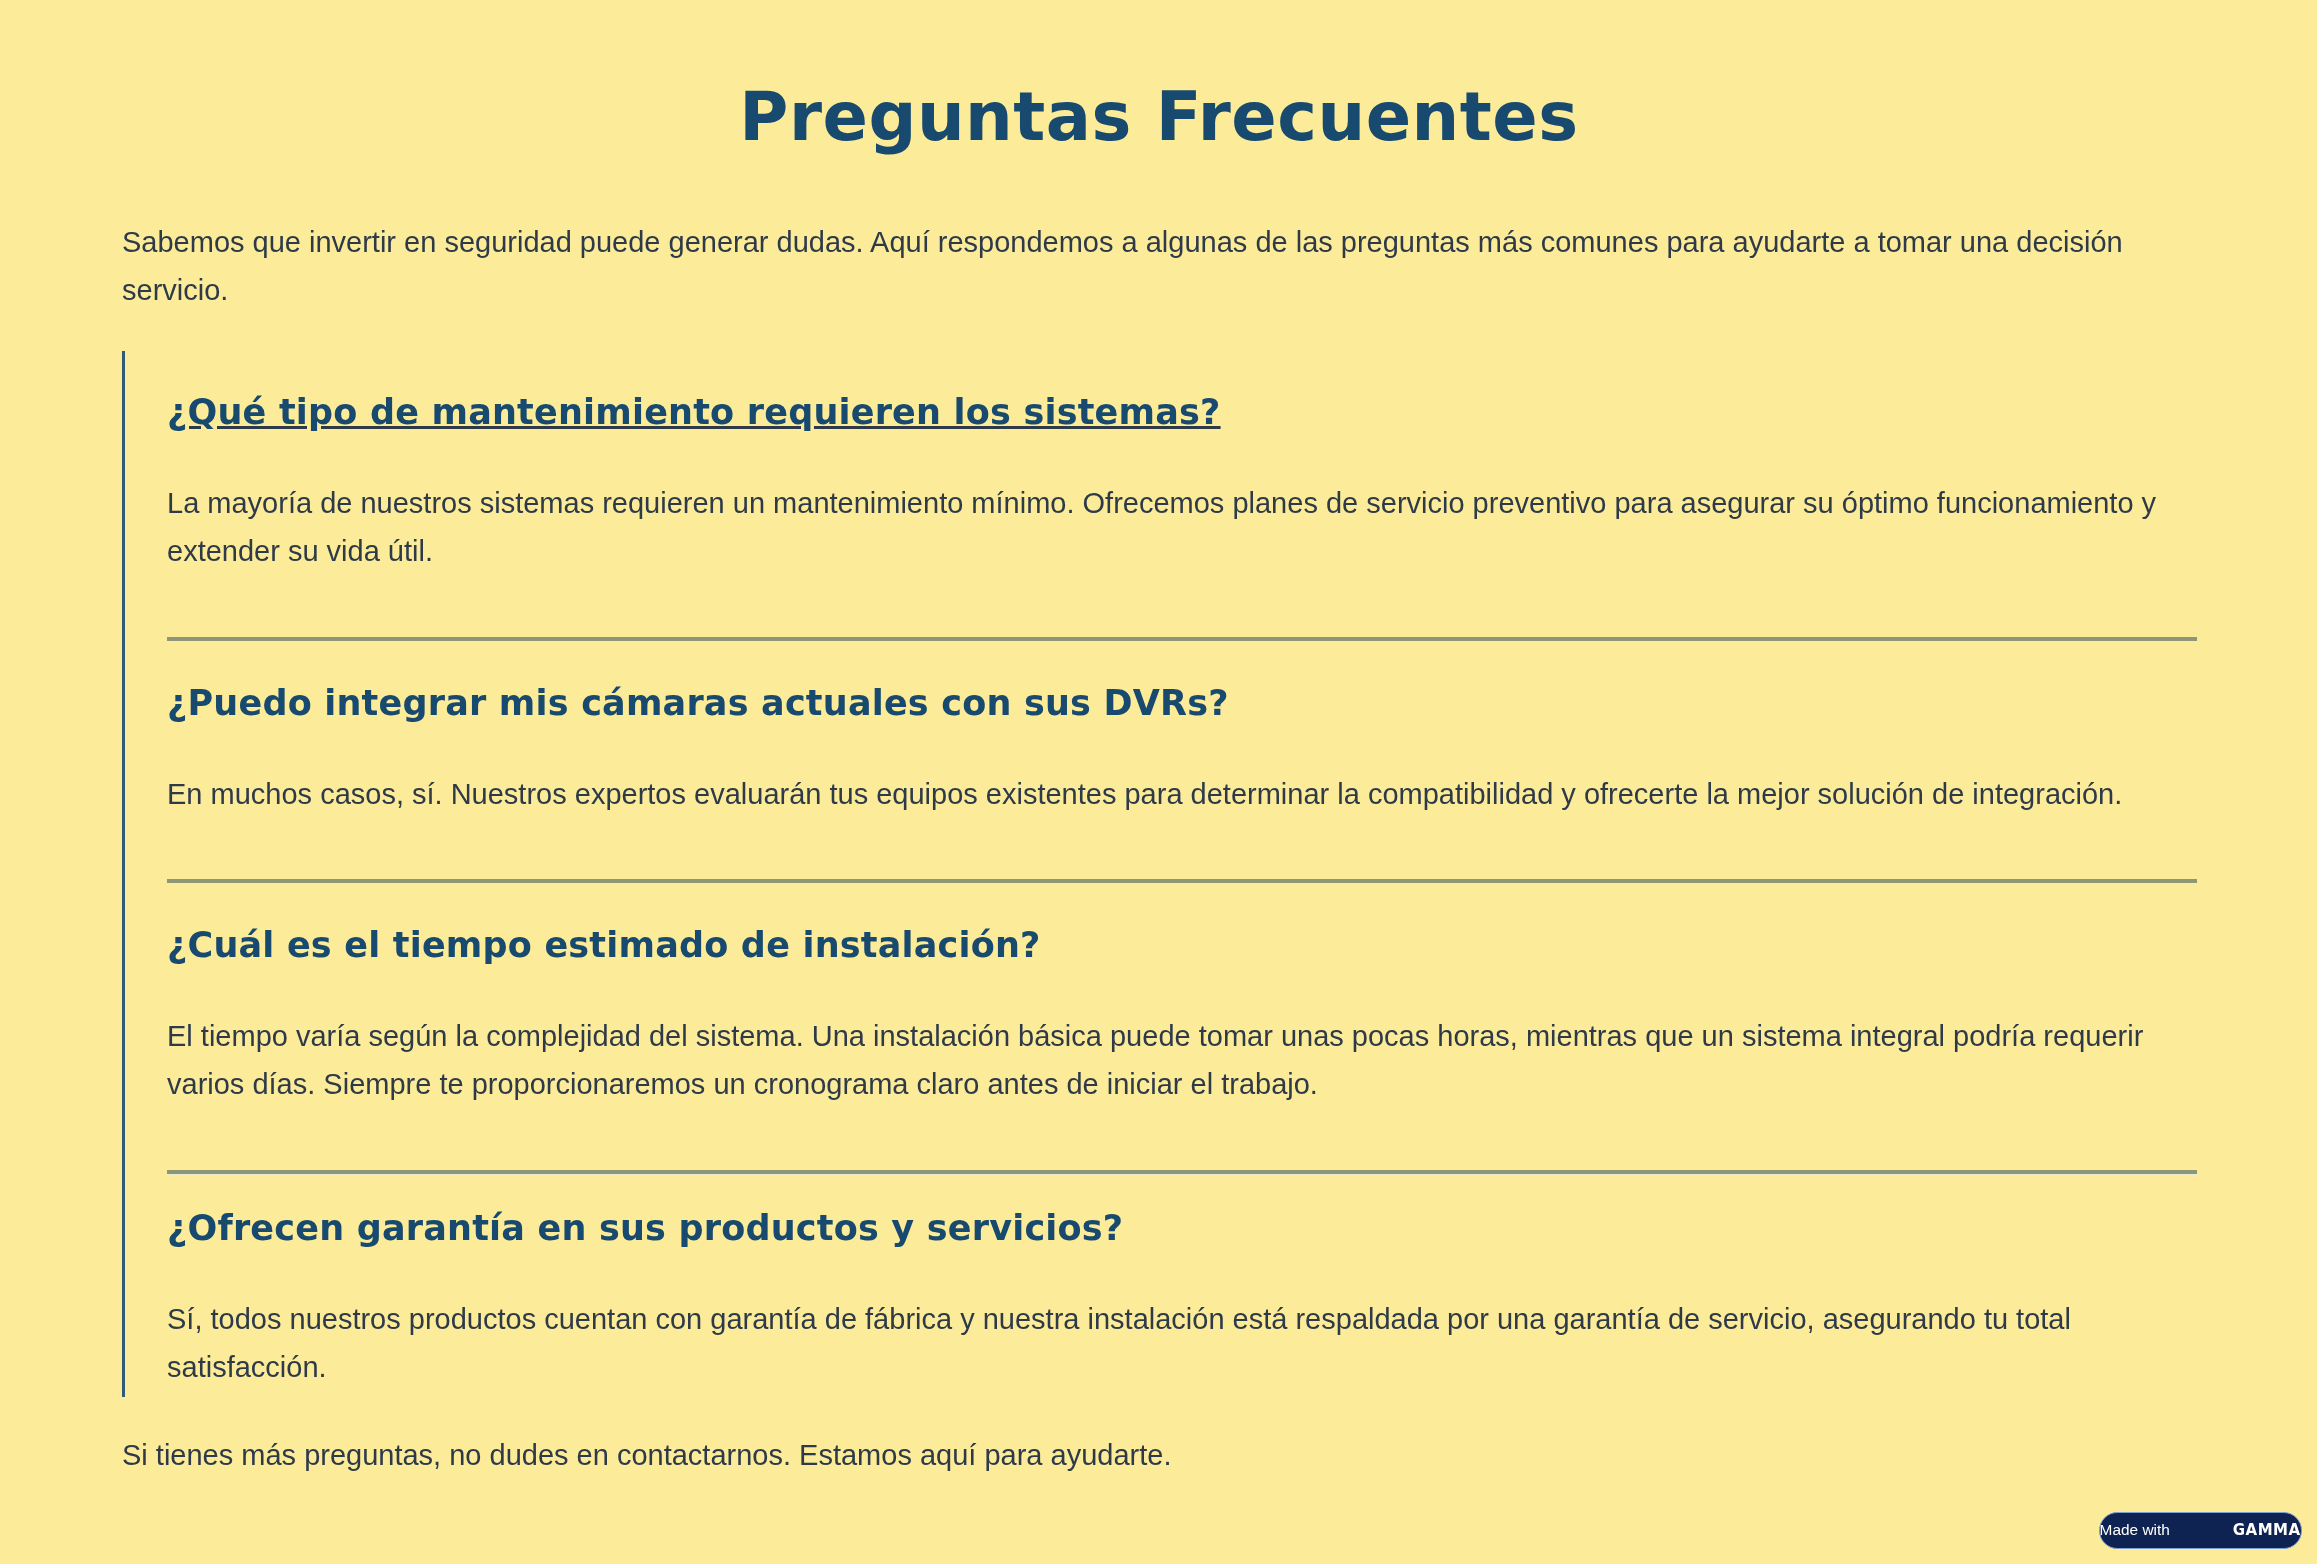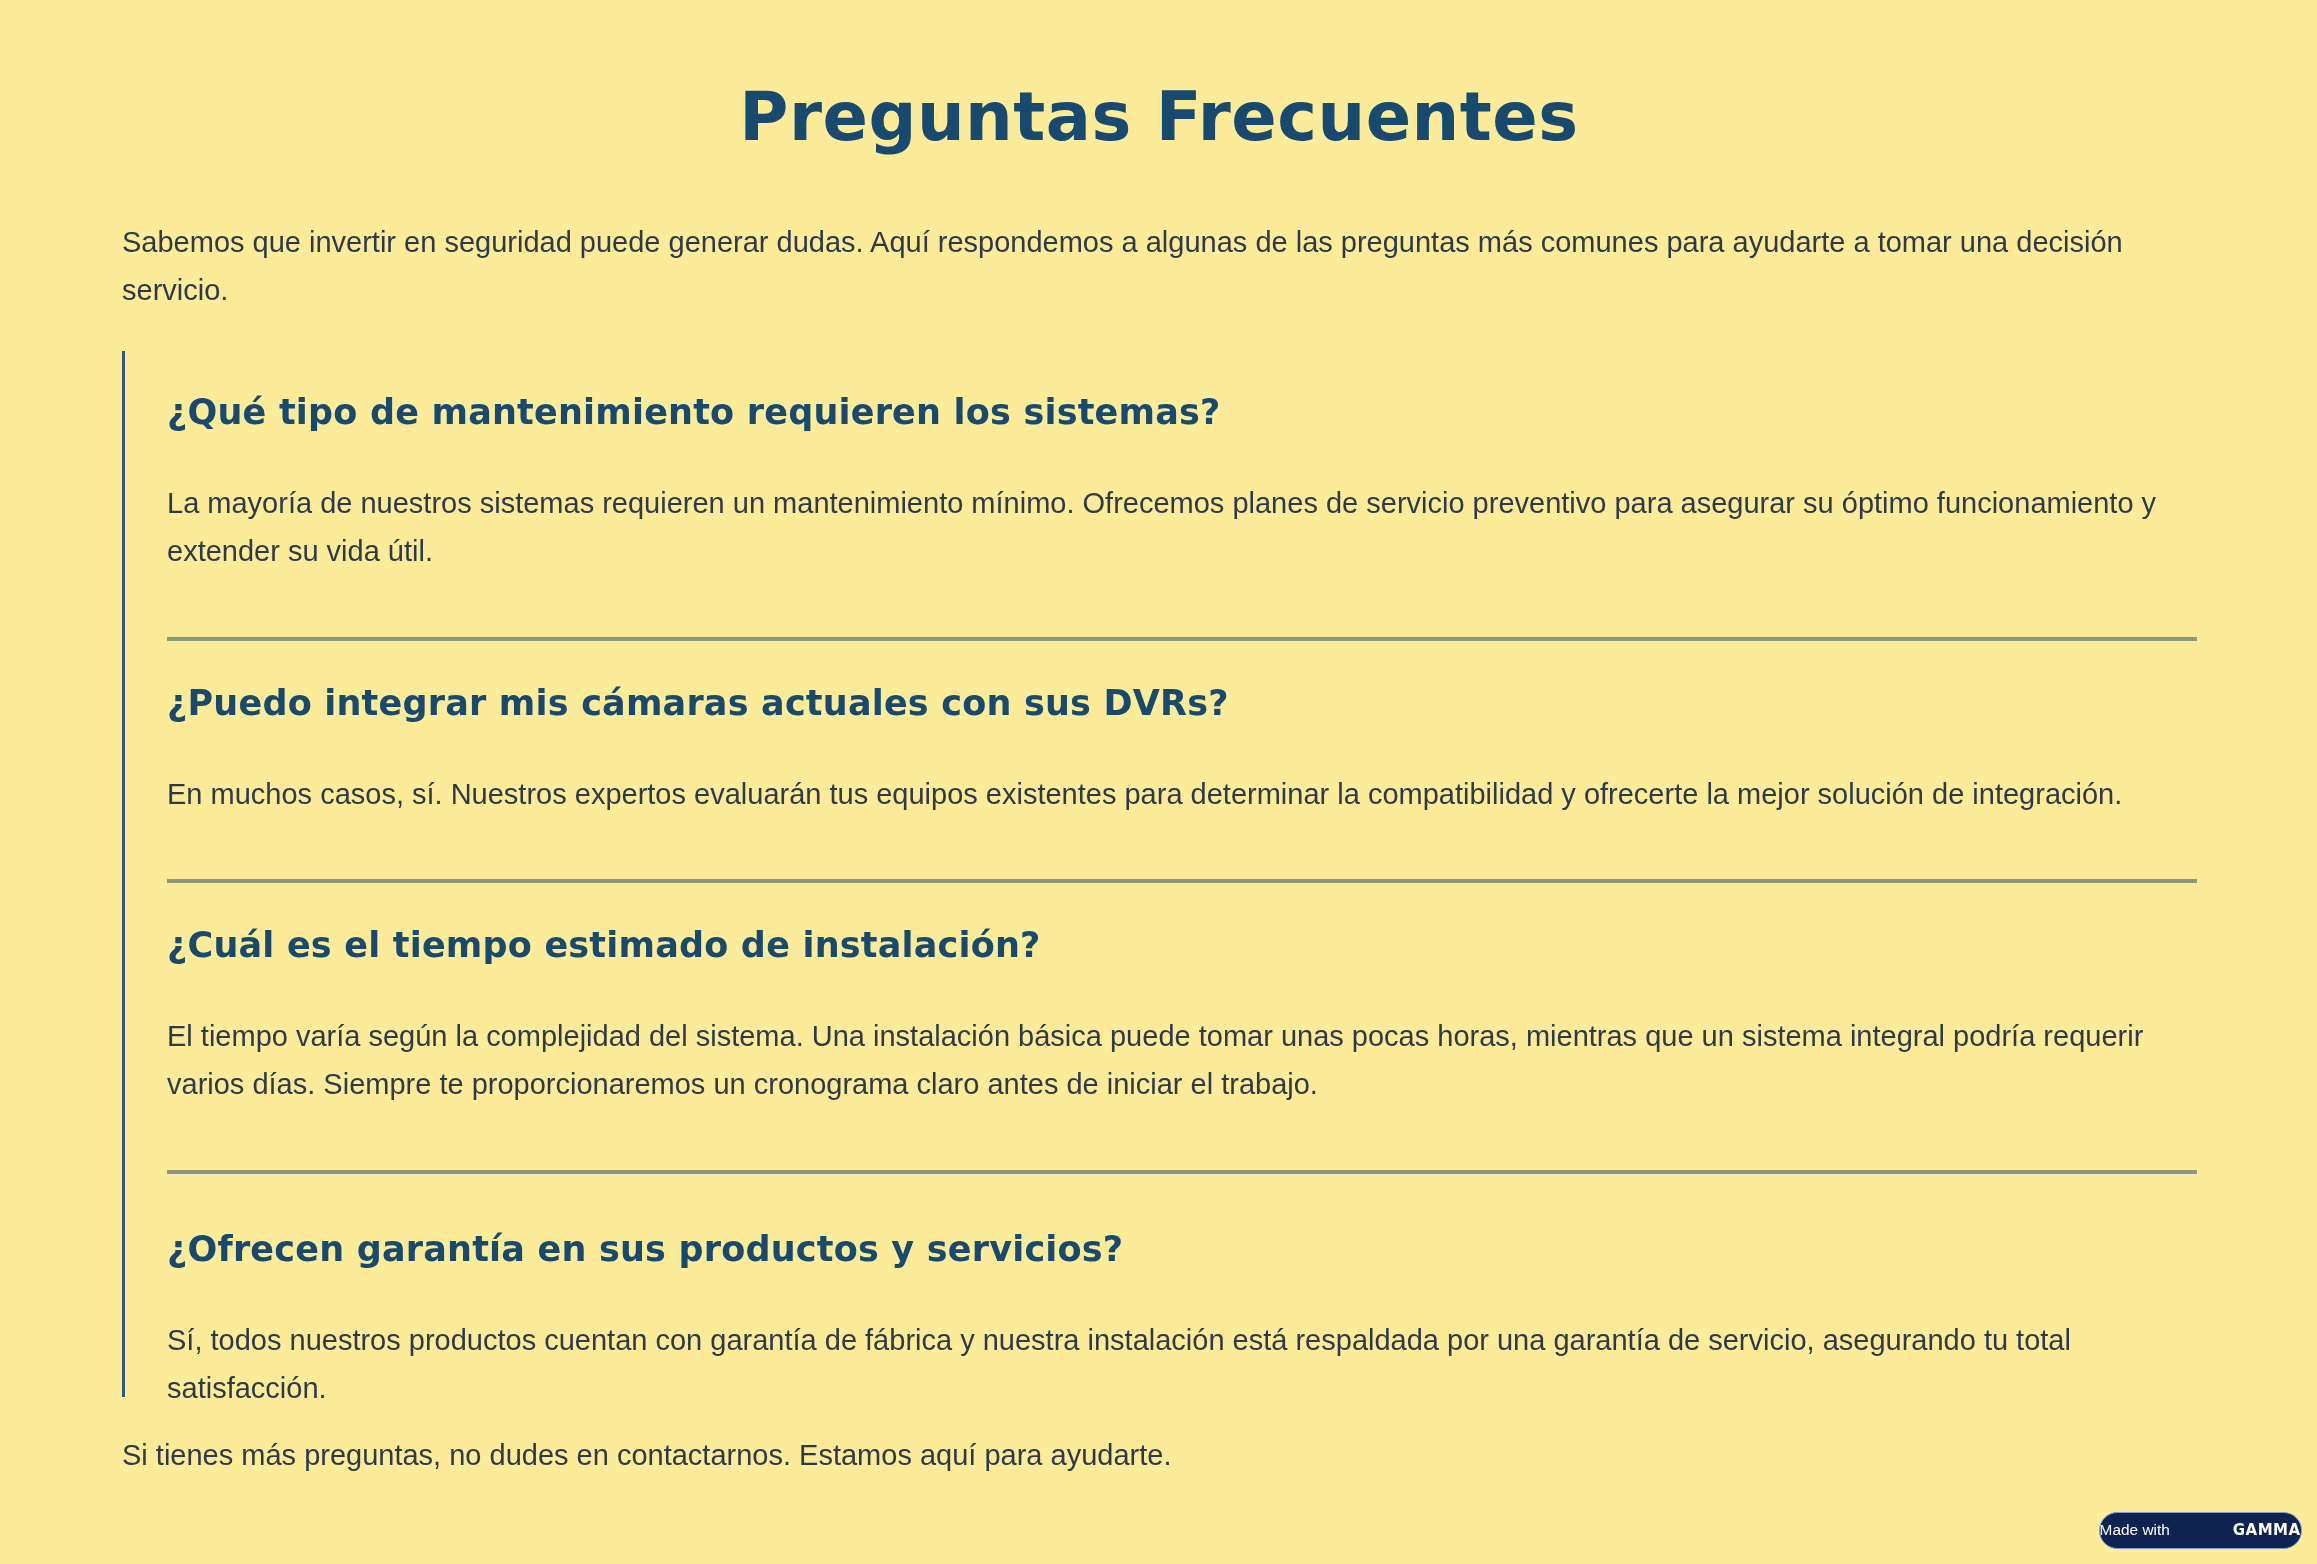--- a/index.html
+++ b/index.html
@@ -122,39 +122,39 @@
 </head>
 <body>
 
 <div class="page">
   <h1 class="page-title">Preguntas Frecuentes</h1>
 
   <p class="intro">Sabemos que invertir en seguridad puede generar dudas. Aquí respondemos a algunas de las preguntas más comunes para ayudarte a tomar una decisión servicio.</p>
 
   <div class="faq-block">
 
-    <div class="faq-item" style="top: 37px;">
+    <div class="faq-item" style="top: 37px; text-decoration: underline;">
       <h2 class="faq-q">¿Qué tipo de mantenimiento requieren los sistemas?</h2>
       <p class="faq-a" style="top: 91px;">La mayoría de nuestros sistemas requieren un mantenimiento mínimo. Ofrecemos planes de servicio preventivo para asegurar su óptimo funcionamiento y extender su vida útil.</p>
     </div>
     <div class="divider" style="top: 286px;"></div>
 
     <div class="faq-item" style="top: 328px;">
       <h2 class="faq-q">¿Puedo integrar mis cámaras actuales con sus DVRs?</h2>
       <p class="faq-a" style="top: 91px;">En muchos casos, sí. Nuestros expertos evaluarán tus equipos existentes para determinar la compatibilidad y ofrecerte la mejor solución de integración.</p>
     </div>
     <div class="divider" style="top: 528px;"></div>
 
     <div class="faq-item" style="top: 570px;">
       <h2 class="faq-q">¿Cuál es el tiempo estimado de instalación?</h2>
       <p class="faq-a" style="top: 91px;">El tiempo varía según la complejidad del sistema. Una instalación básica puede tomar unas pocas horas, mientras que un sistema integral podría requerir varios días. Siempre te proporcionaremos un cronograma claro antes de iniciar el trabajo.</p>
     </div>
     <div class="divider" style="top: 819px;"></div>
 
-    <div class="faq-item" style="top: 874px;">
+    <div class="faq-item" style="top: 853px;">
       <h2 class="faq-q">¿Ofrecen garantía en sus productos y servicios?</h2>
       <p class="faq-a" style="top: 91px;">Sí, todos nuestros productos cuentan con garantía de fábrica y nuestra instalación está respaldada por una garantía de servicio, asegurando tu total satisfacción.</p>
     </div>
   </div>
 
   <p class="closing">Si tienes más preguntas, no dudes en contactarnos. Estamos aquí para ayudarte.</p>
 </div>
 
 <a class="badge">
   <span>Made with</span>

